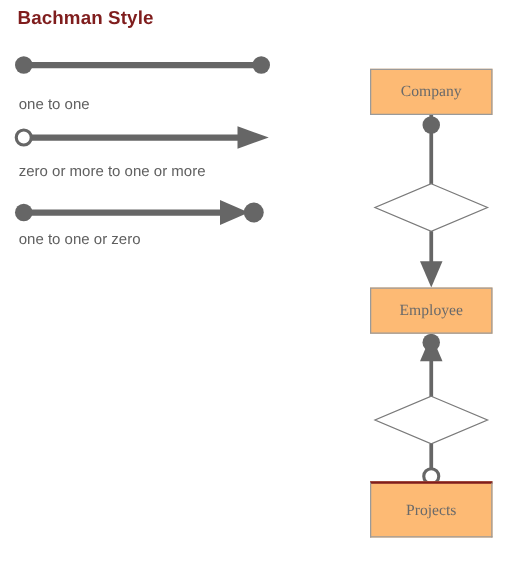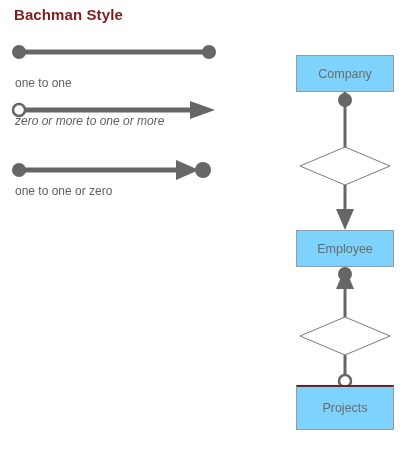--- a/index.html
+++ b/index.html
@@ -67,28 +67,29 @@
   }
   .diagram-svg {
     position: absolute;
     left: 0;
     top: 0;
     display: block;
   }
   .node-box {
     position: absolute;
     box-sizing: border-box;
-    background: #7dd3fc;
+    background: #fdba74;
     border: 1px solid #9a9a9a;
     display: flex;
     align-items: center;
     justify-content: center;
     font-size: 12.5px;
     color: #6a6a6a;
     white-space: nowrap;
+    font-family: Liberation Serif, serif;
   }
   .node-box.emphasis-top {
     border-top: 2px solid #7f1d1d;
   }
 </style>
 </head>
 <body>
 
 <div id="page-root">
 
@@ -104,21 +105,21 @@
       </svg>
       <div class="legend-label" style="top:24px;margin-top:12px;">one to one</div>
     </div>
 
     <div class="legend-row" style="top:98px; height:32px;">
       <svg class="legend-svg" width="240" height="32" viewBox="0 0 240 32">
         <line x1="19" y1="12" x2="196" y2="12" stroke="#666666" stroke-width="5"></line>
         <polygon points="190,3 215,12 190,21" fill="#666666"></polygon>
         <circle cx="19" cy="12" r="6" fill="#ffffff" stroke="#666666" stroke-width="2.5"></circle>
       </svg>
-      <div class="legend-label" style="top:16px;font-style:italic;">zero or more to one or more</div>
+      <div class="legend-label" style="top:32px;">zero or more to one or more</div>
     </div>
 
     <div class="legend-row" style="top:158px; height:32px;">
       <svg class="legend-svg" width="240" height="32" viewBox="0 0 240 32">
         <line x1="19" y1="12" x2="180" y2="12" stroke="#666666" stroke-width="5"></line>
         <polygon points="176,2 199,12 176,22" fill="#666666"></polygon>
         <circle cx="19" cy="12" r="7" fill="#666666"></circle>
         <circle cx="203" cy="12" r="8" fill="#666666"></circle>
       </svg>
       <div class="legend-label" style="top:26px;">one to one or zero</div>

